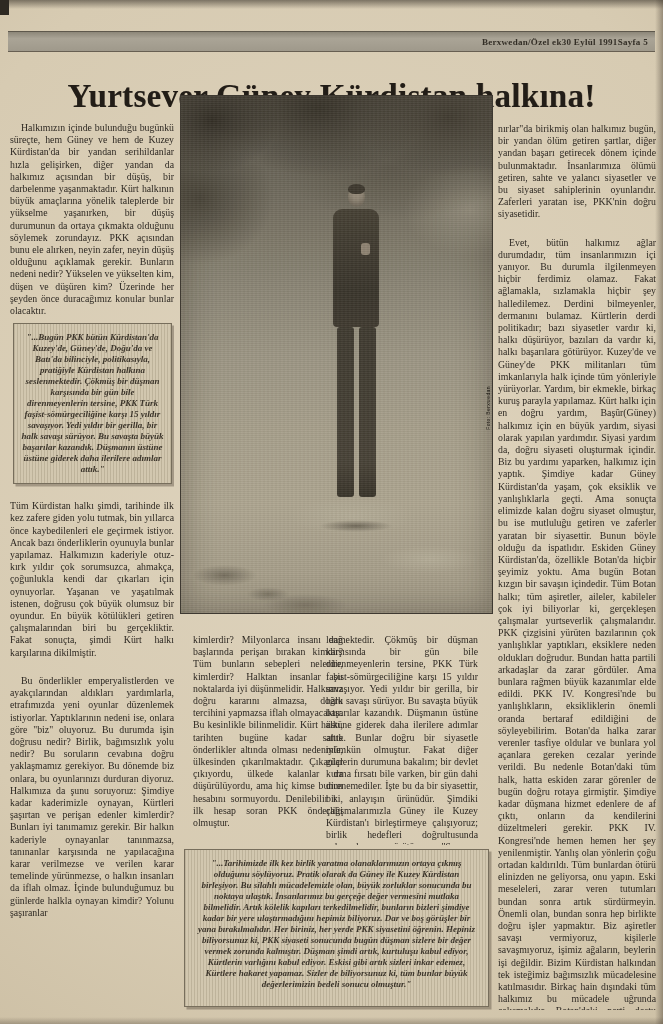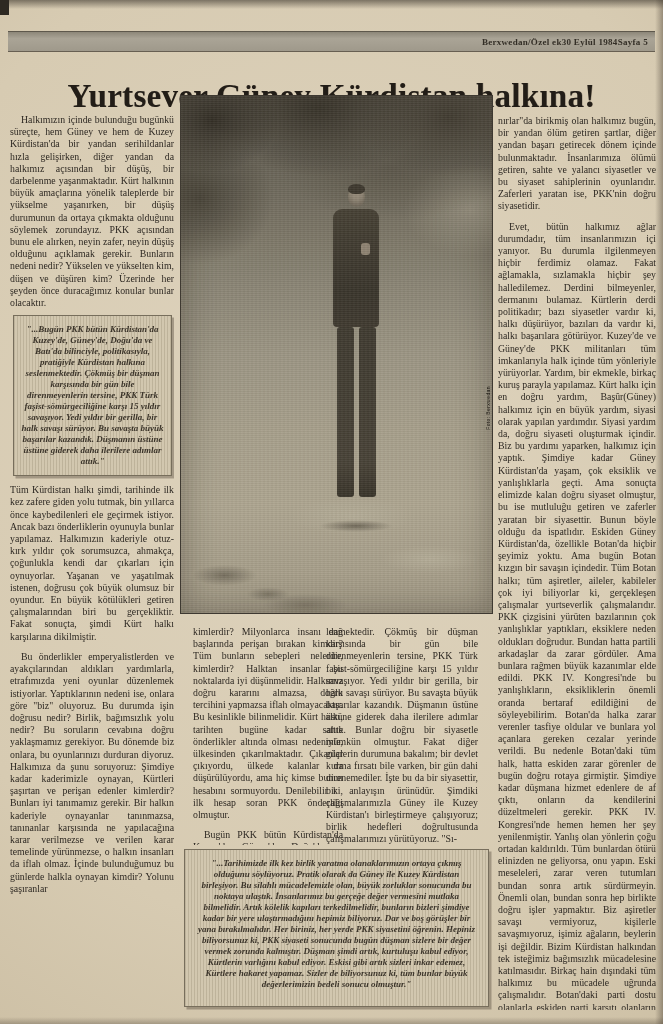--- a/index.html
+++ b/index.html
@@ -26,21 +26,21 @@
     font-size:9px;color:#332e26;letter-spacing:0.3px;font-weight:bold;
   }
   .headline{
     position:absolute;left:0;top:56px;width:100%;text-align:center;
     font-size:33px;font-weight:bold;color:#221d17;letter-spacing:0.3px;
     text-shadow:0.4px 0.4px 0 rgba(40,30,20,0.35);
   }
 
   .col{position:absolute;overflow:hidden;text-align:justify;
     font-size:9.8px;line-height:12.2px;color:#2d2822;}
-  .col p{margin:8px 0 2px 0;text-indent:11px;font-family:Liberation Serif, serif;}
+  .col p{margin:16px 0 2px 0;text-indent:11px;font-family:Liberation Serif, serif;}
   .col p.noindent{text-indent:0;}
   .col1{left:10px;top:106px;width:164px;height:904px;}
   .col2{left:193px;top:618px;width:150px;height:227px;}
   .col3{left:326px;top:618px;width:152px;height:227px;}
   .col4{left:498px;top:107px;width:158px;height:903px;}
 
   .quote-box{
     margin:6px 2px 6px 3px;padding:8px 6px;
     border:1px solid #776e5c;
     background:
@@ -113,21 +113,21 @@
 <body>
 
 <div class="page">
   <div class="top-edge"></div>
   <div class="right-edge"></div>
   <div class="bottom-edge"></div>
   <div class="corner-mark"></div>
 
   <div class="header-band">
     <span>Berxwedan/Özel ek</span>
-    <span>30 Eylül 1984</span>
+    <span>30 Eylül 1991</span>
     <span>Sayfa 5</span>
   </div>
 
   <h1 class="headline">Yurtsever Güney Kürdistan halkına!</h1>
 
   <div class="col col1">
     <p>Halkımızın içinde bulunduğu bugünkü süreçte, hem Güney ve hem de Kuzey Kürdistan'da bir yandan serihildanlar hızla gelişirken, diğer yandan da halkımız açısından bir düşüş, bir darbelenme yaşanmaktadır. Kürt halkının büyük amaçlarına yönelik taleplerde bir yükselme yaşanırken, bir düşüş durumunun da ortaya çıkmakta olduğunu söylemek zorundayız. PKK açısından bunu ele alırken, neyin zafer, neyin düşüş olduğunu açıklamak gerekir. Bunların nedeni nedir? Yükselen ve yükselten kim, düşen ve düşüren kim? Üzerinde her şeyden önce duracağımız konular bunlar olacaktır.</p>
     <div class="quote-box">"...Bugün PKK bütün Kürdistan'da Kuzey'de, Güney'de, Doğu'da ve Batı'da bilinciyle, politikasıyla, pratiğiyle Kürdistan halkına seslenmektedir. Çökmüş bir düşman karşısında bir gün bile direnmeyenlerin tersine, PKK Türk faşist-sömürgeciliğine karşı 15 yıldır savaşıyor. Yedi yıldır bir gerilla, bir halk savaşı sürüyor. Bu savaşta büyük başarılar kazandık. Düşmanın üstüne üstüne giderek daha ilerilere adımlar attık."</div>
     <p class="noindent">Tüm Kürdistan halkı şimdi, tarihinde ilk kez zafere giden yolu tutmak, bin yıllarca önce kaybedilenleri ele geçirmek istiyor. Ancak bazı önderliklerin oyunuyla bunlar yapılamaz. Halkımızın kaderiyle otuz-kırk yıldır çok sorumsuzca, ahmakça, çoğunlukla kendi dar çıkarları için oynuyorlar. Yaşanan ve yaşatılmak istenen, doğrusu çok büyük olumsuz bir oyundur. En büyük kötülükleri getiren çalışmalarından biri bu gerçekliktir. Fakat sonuçta, şimdi Kürt halkı karşılarına dikilmiştir.</p>
     <p>Bu önderlikler emperyalistlerden ve ayakçılarından aldıkları yardımlarla, etrafımızda yeni oyunlar düzenlemek istiyorlar. Yaptıklarının nedeni ise, onlara göre "biz" oluyoruz. Bu durumda işin doğrusu nedir? Birlik, bağımsızlık yolu nedir? Bu soruların cevabına doğru yaklaşmamız gerekiyor. Bu dönemde biz onlara, bu oyunlarınızı durduran diyoruz. Halkımıza da şunu soruyoruz: Şimdiye kadar kaderimizle oynayan, Kürtleri şaşırtan ve perişan edenler kimlerdir? Bunları iyi tanımamız gerekir. Bir halkın kaderiyle oynayanlar tanınmazsa, tanınanlar karşısında ne yapılacağına karar verilmezse ve verilen karar temelinde yürünmezse, o halkın insanları da iflah olmaz. İçinde bulunduğumuz bu günlerde halkla oynayan kimdir? Yolunu şaşıranlar</p>

